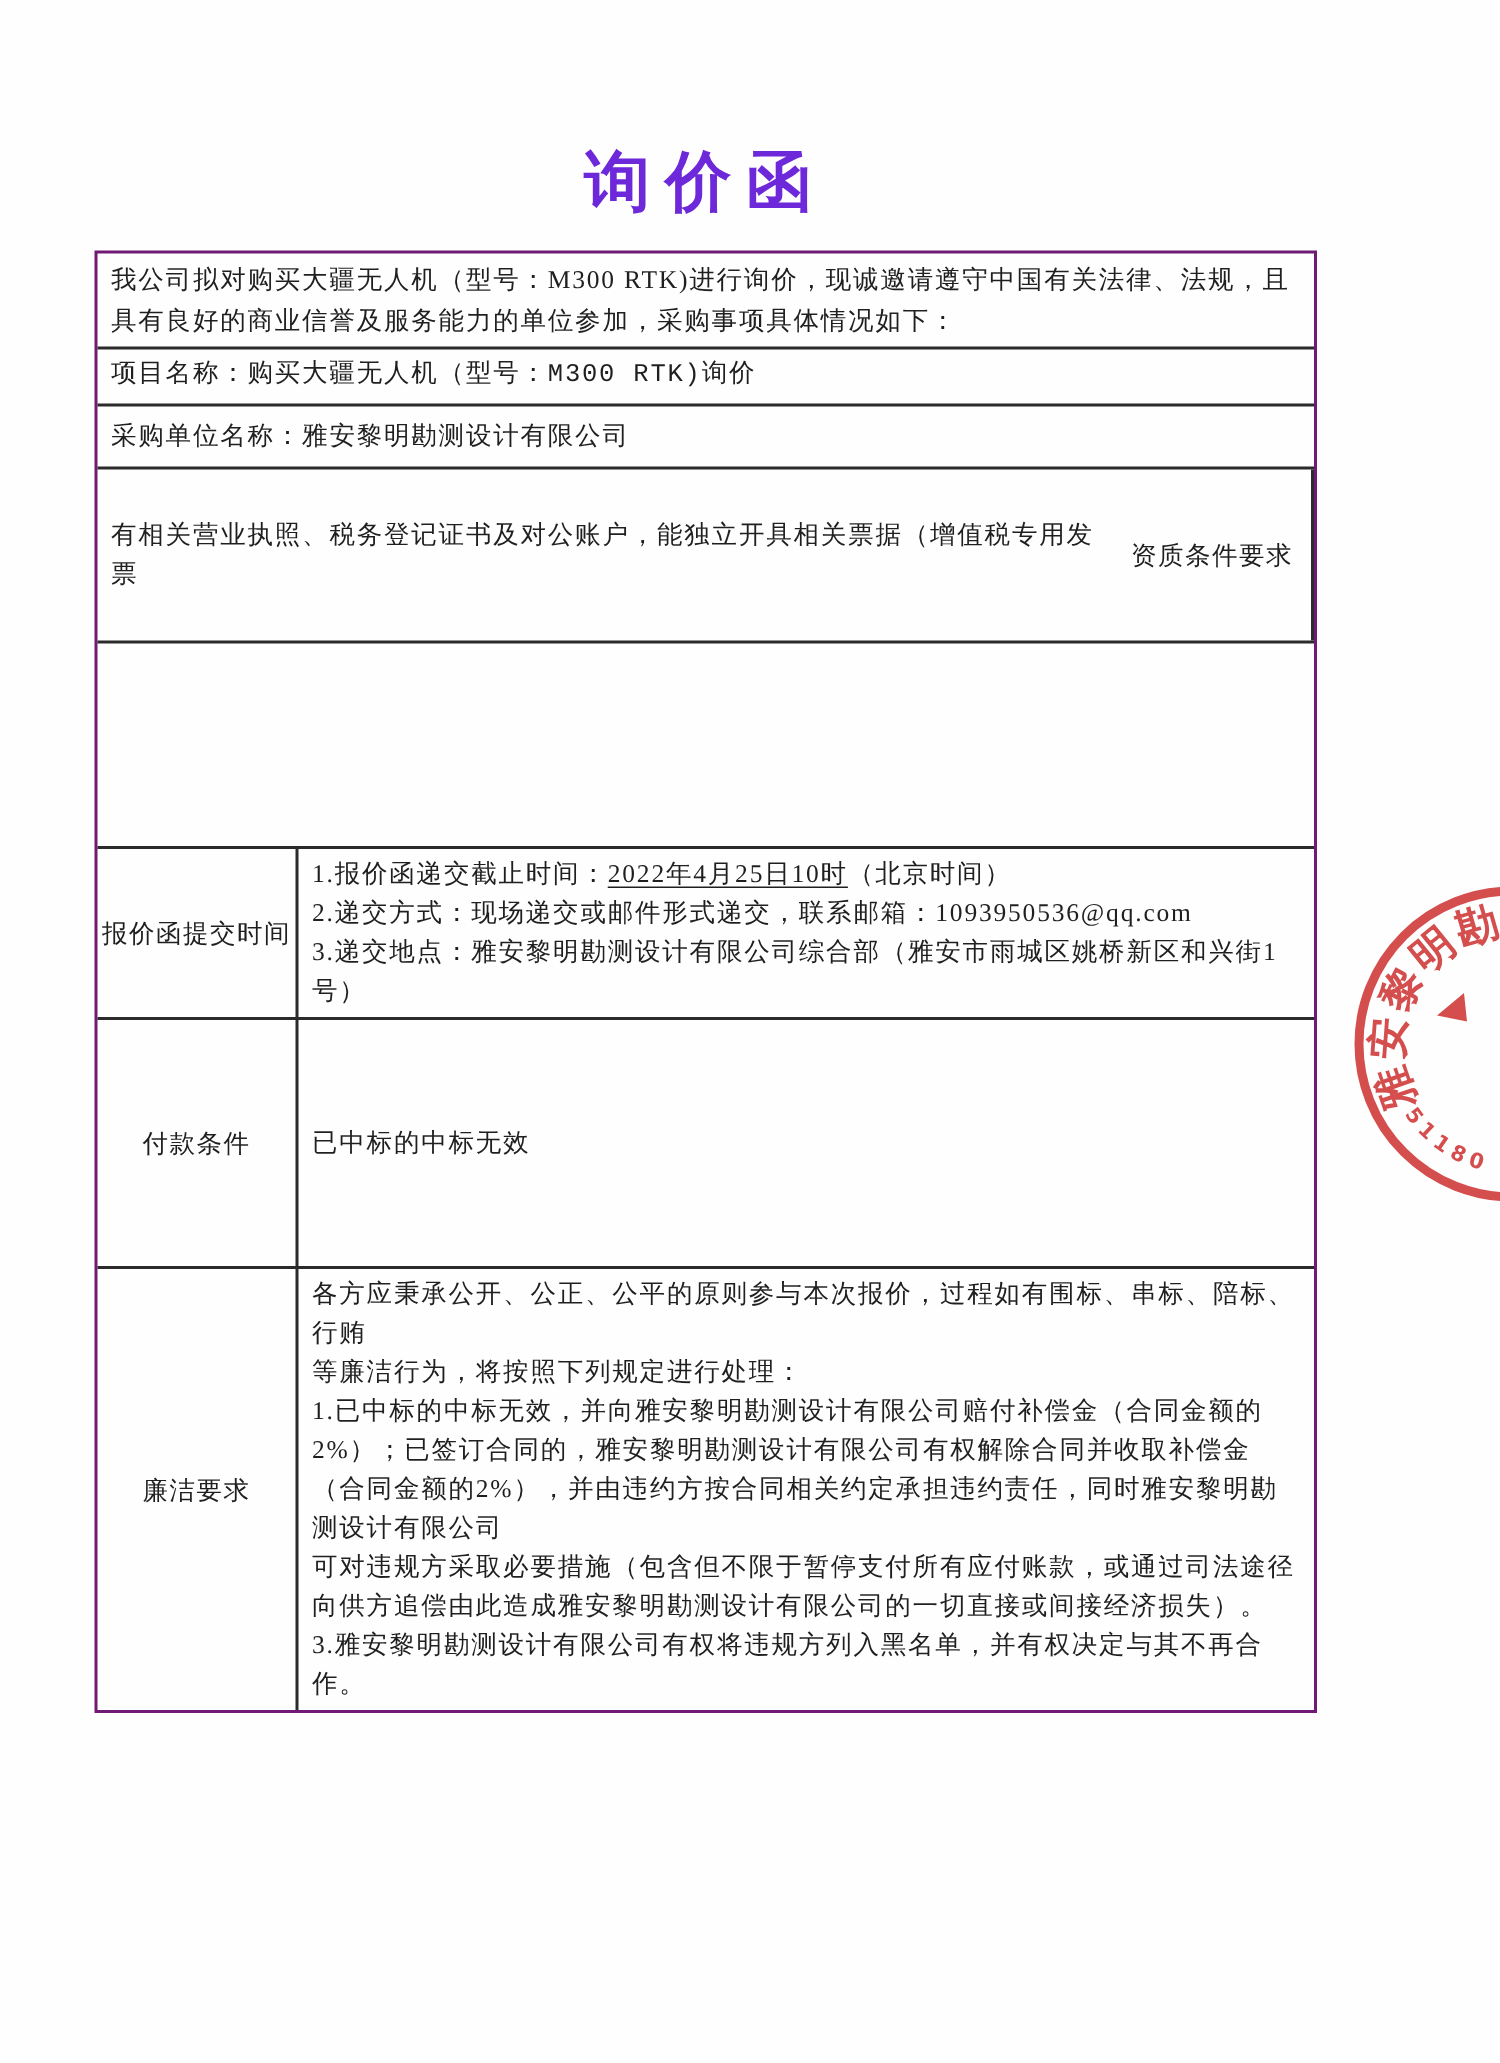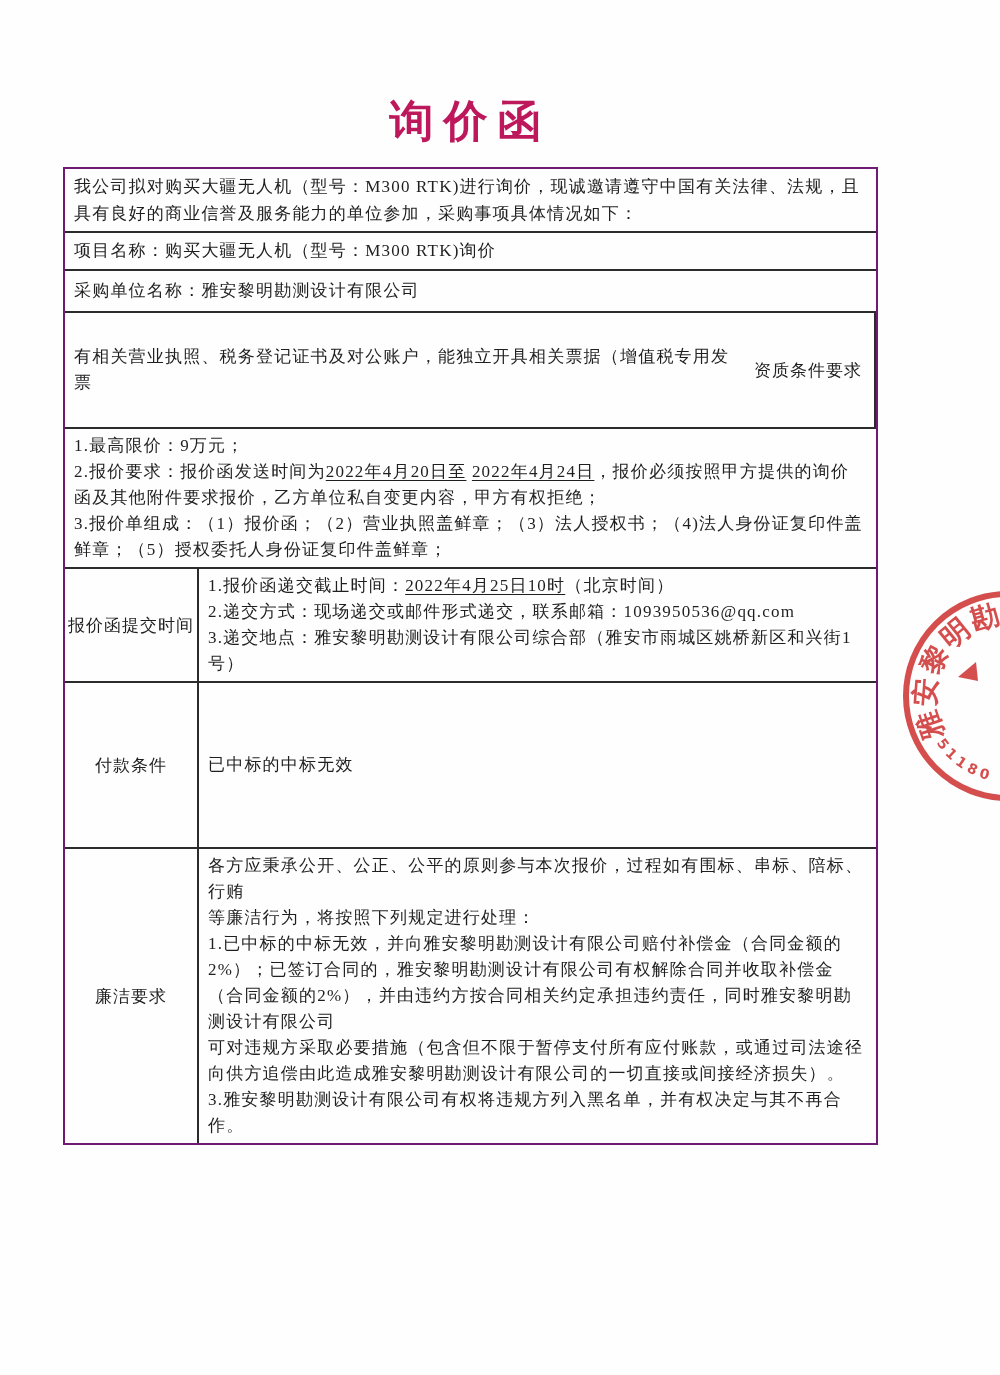--- a/index.html
+++ b/index.html
@@ -5,36 +5,36 @@
   html,body{margin:0;padding:0;}
   body{
     width:1000px;height:1375px;background:#ffffff;
     font-family:"Liberation Serif","DejaVu Serif",serif;
     color:#1f1f1f;
   }
   .page{position:relative;width:1000px;height:1375px;overflow:hidden;background:#fefefe;}
   .content{position:absolute;left:63px;top:0;width:815px;}
   .title{
     margin-top:92px;margin-bottom:16px;text-align:center;
-    font-size:44px;font-weight:700;letter-spacing:10px;color:#be185d;
+    font-size:44px;font-weight:700;letter-spacing:10px;color:#6d28d9;
   }
   .doc-table{width:811px;border:2px solid #701a75;}
   .row{display:flex;border-top:2px solid #2b2b2b;box-sizing:border-box;}
   .row:first-child{border-top:none;}
   .cell{box-sizing:border-box;font-size:17px;letter-spacing:1.2px;}
   .label-cell{
     flex:0 0 134px;width:134px;border-right:2px solid #2b2b2b;
     display:flex;align-items:center;justify-content:center;
     text-align:center;letter-spacing:1px;padding:2px;
   }
   .content-cell{flex:1;padding:4px 9px;line-height:26px;min-width:0;}
   .v-center{display:flex;flex-direction:column;justify-content:center;}
   .single-line{display:flex;align-items:center;}
   .r-intro{min-height:56px;}
-  .r-project{min-height:38px;}
+  .r-project{min-height:38px;font-family:Liberation Mono, monospace;}
   .r-purchaser{min-height:42px;text-align:right;}
   .r-qualification{min-height:116px;}
   .r-quote{min-height:137px;}
   .r-submission{min-height:92px;}
   .r-payment{min-height:166px;}
   .r-integrity{min-height:293px;}
   .ln{margin:0;}
   .u{text-decoration:underline;text-underline-offset:3px;text-decoration-thickness:1px;}
   .intro-text{line-height:27px;}
   .stamp{
@@ -65,25 +65,20 @@
       </div>
 
       <div class="row r-qualification">
         <div class="cell content-cell v-center">
           <p class="ln">有相关营业执照、税务登记证书及对公账户，能独立开具相关票据（增值税专用发票</p>
         </div>
         <div class="cell label-cell">资质条件要求</div>
       </div>
 
       <div class="row r-quote">
-        <div class="cell content-cell">
-          <p class="ln">1.最高限价：9万元；</p>
-          <p class="ln"><span>2.报价要求：报价函发送时间为</span><span class="u">2022年4月20日至</span><span> </span><span class="u">2022年4月24日</span><span>，报价必须按照甲方提供的询价函及其他附件要求报价，乙方单位私自变更内容，甲方有权拒绝；</span></p>
-          <p class="ln">3.报价单组成：（1）报价函；（2）营业执照盖鲜章；（3）法人授权书；（4)法人身份证复印件盖鲜章；（5）授权委托人身份证复印件盖鲜章；</p>
-        </div>
       </div>
 
       <div class="row r-submission">
         <div class="cell label-cell">报价函提交时间</div>
         <div class="cell content-cell">
           <p class="ln"><span>1.报价函递交截止时间：</span><span class="u">2022年4月25日10时</span><span>（北京时间）</span></p>
           <p class="ln">2.递交方式：现场递交或邮件形式递交，联系邮箱：1093950536@qq.com</p>
           <p class="ln">3.递交地点：雅安黎明勘测设计有限公司综合部（雅安市雨城区姚桥新区和兴街1号）</p>
         </div>
       </div>

